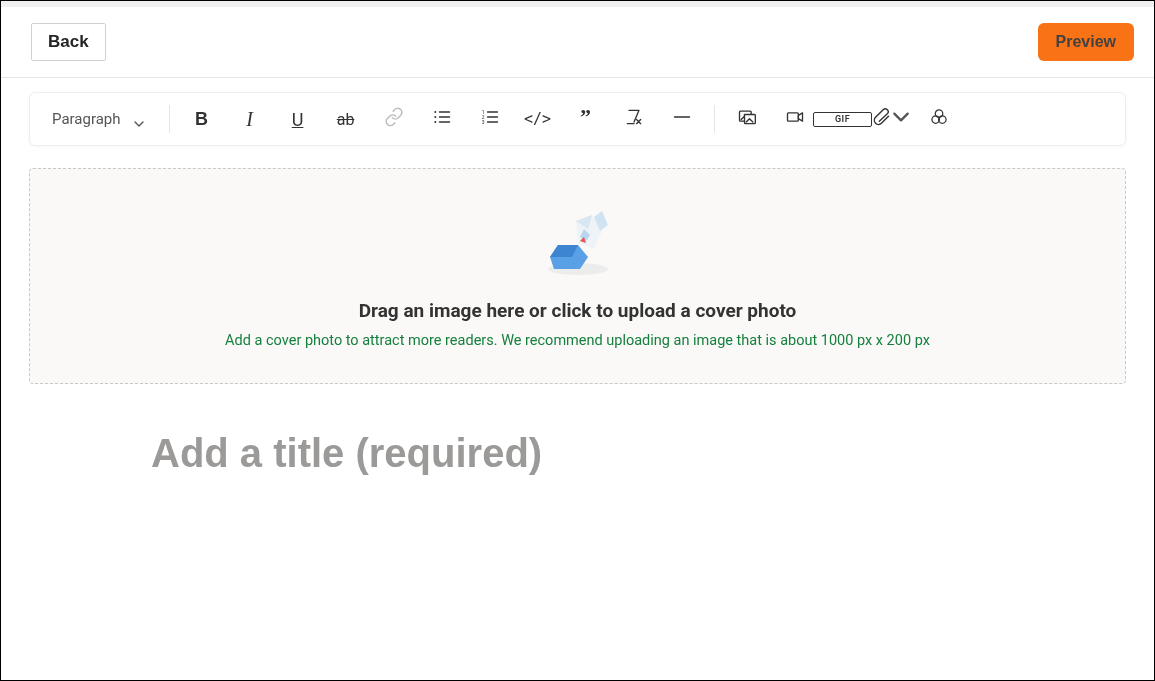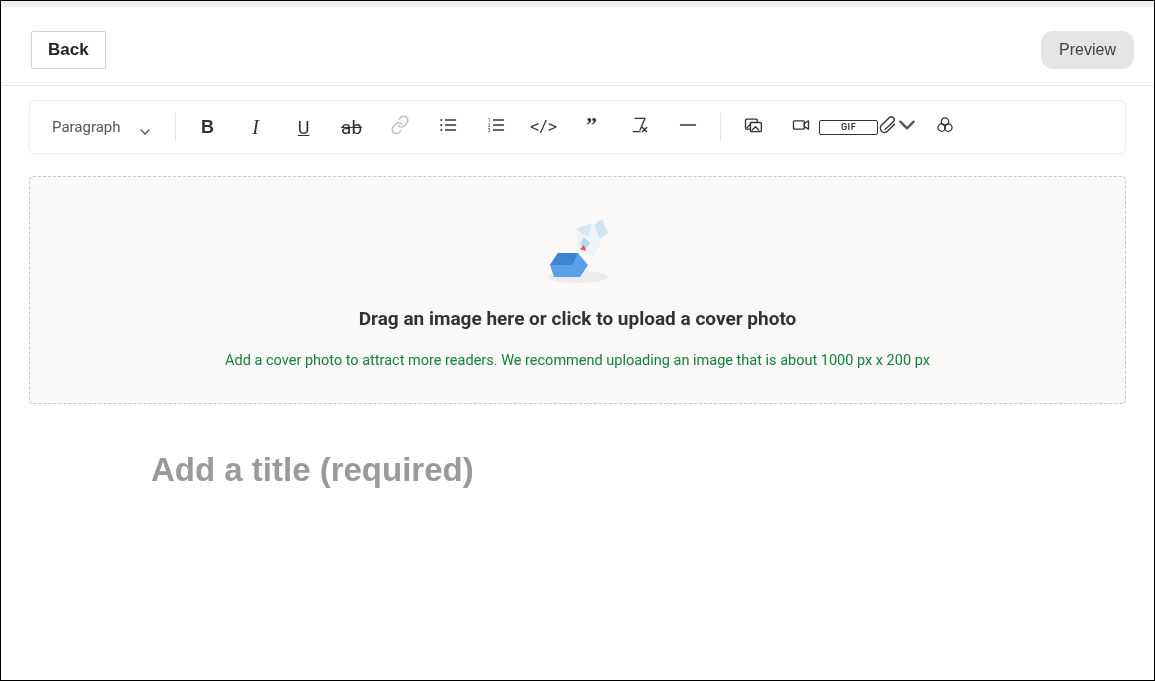--- a/index.html
+++ b/index.html
@@ -16,61 +16,61 @@
 
   .topwash {
     height: 6px;
     background: #f0f0f0;
   }
 
   .topbar {
     display: flex;
     justify-content: space-between;
     align-items: flex-start;
-    padding: 24px 20px 16px 30px;
+    padding: 16px 20px 16px 30px;
     border-bottom: 1px solid #e5e5e5;
   }
   .btn-back {
     border: 1px solid #d1d1d1;
     background: #fff;
     border-radius: 2px;
     padding: 8px 16px;
     font-size: 17px;
     font-weight: 600;
     cursor: pointer;
     color: #242424;
   }
   .btn-preview {
-    background: #e5e5e5;
+    background: #f97316;
     border: none;
-    border-radius: 12px;
+    border-radius: 6px;
     padding: 10px 18px;
     font-size: 16px;
-    font-weight: 400;
+    font-weight: 700;
     color: #424242;
     cursor: pointer;
   }
 
   .toolbar-wrap {
     padding: 14px 28px 0 28px;
   }
   .toolbar {
     display: flex;
     align-items: center;
     background: #fff;
     border: 1px solid #eee;
     border-radius: 6px;
     box-shadow: 0 1px 3px rgba(0,0,0,0.04);
     padding: 6px 10px;
     gap: 8px;
   }
   .style-dd {
     display: flex;
     align-items: flex-end;
-    gap: 18px;
+    gap: 12px;
     font-size: 15px;
     color: #555;
     padding: 6px 12px;
     cursor: pointer;
   }
   .sep {
     width: 1px;
     height: 28px;
     background: #e5e5e5;
     margin: 0 4px;
@@ -83,21 +83,21 @@
     justify-content: center;
     cursor: pointer;
     color: #333;
     border-radius: 4px;
   }
   .tb-btn.disabled { color: #bdbdbd; cursor: default; }
   .tb-btn svg { width: 20px; height: 20px; }
   .tb-bold { font-weight: 800; font-size: 18px; font-family: "Segoe UI", sans-serif; }
   .tb-italic { font-style: italic; font-family: "Times New Roman", serif; font-size: 20px; }
   .tb-under { text-decoration: underline; font-size: 18px; }
-  .tb-strike { text-decoration: line-through; font-size: 19px; text-align: right; }
+  .tb-strike { text-decoration: line-through; font-size: 16px; text-align: right; }
   .tb-mono { font-family: ui-monospace, Menlo, Consolas, monospace; font-size: 15px; }
   .tb-quote { font-family: Georgia, serif; font-size: 22px; font-weight: 700; line-height: 0; transform: translateY(-2px); }
   .tb-gif {
     border: 1.3px solid currentColor;
     border-radius: 2px;
     font-size: 9px;
     font-weight: 600;
     letter-spacing: 0.5px;
     padding: 2px 21px;
     line-height: 1;
@@ -119,34 +119,34 @@
   }
   .dz-illus {
     display: flex;
     justify-content: center;
     margin-bottom: 22px;
   }
   .dz-title {
     font-weight: 700;
     font-size: 19px;
     color: #333;
-    margin-bottom: 22px;
+    margin-bottom: 10px;
   }
   .dz-sub {
     font-size: 14.5px;
     color: #15803d;
   }
 
   .editor {
     padding: 46px 0 0 148px;
   }
   .title-input {
     border: none;
     outline: none;
-    font-size: 33px;
+    font-size: 40px;
     font-weight: 600;
     color: #be185d;
     width: 80%;
     background: transparent;
   }
   .title-input::placeholder { color: #9c9a98; font-weight: 600; }
   .body-input {
     margin-top: 32px;
     border: none;
     outline: none;

